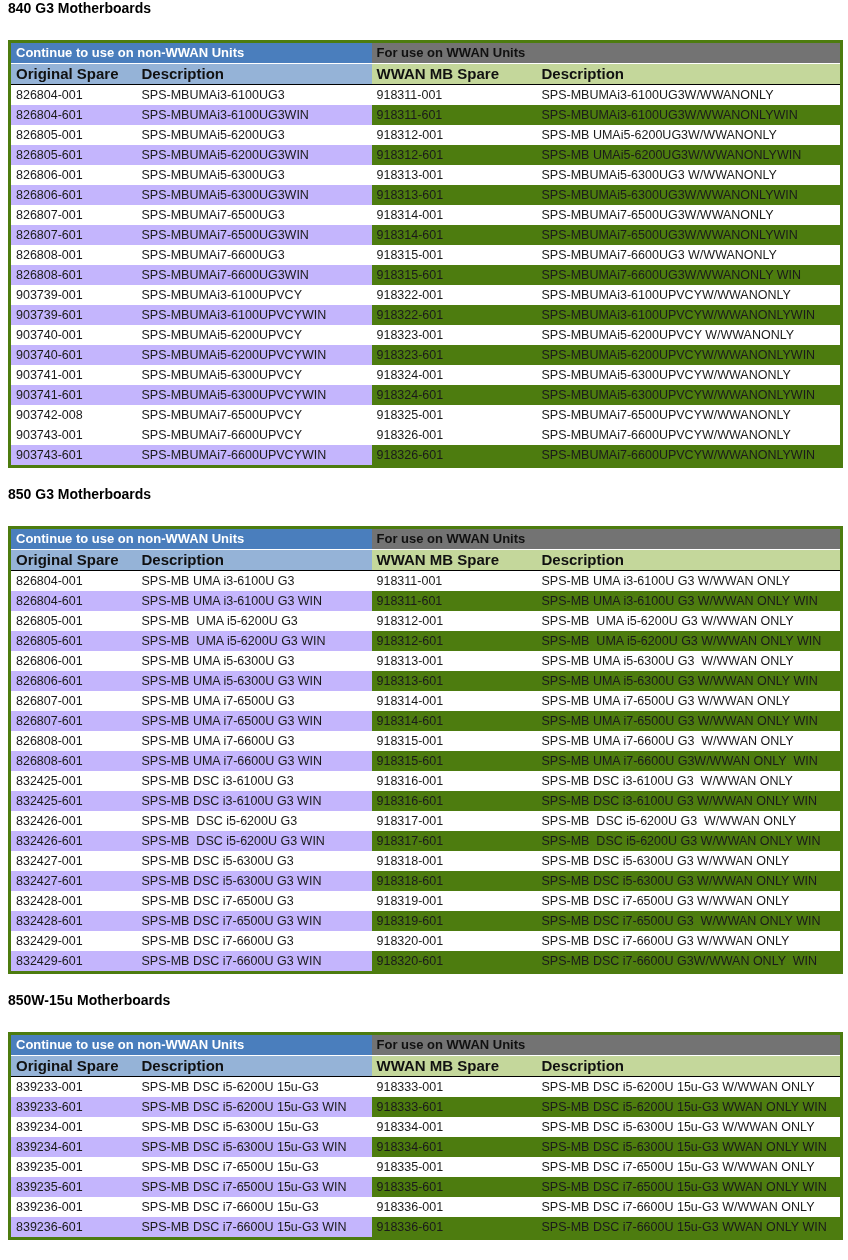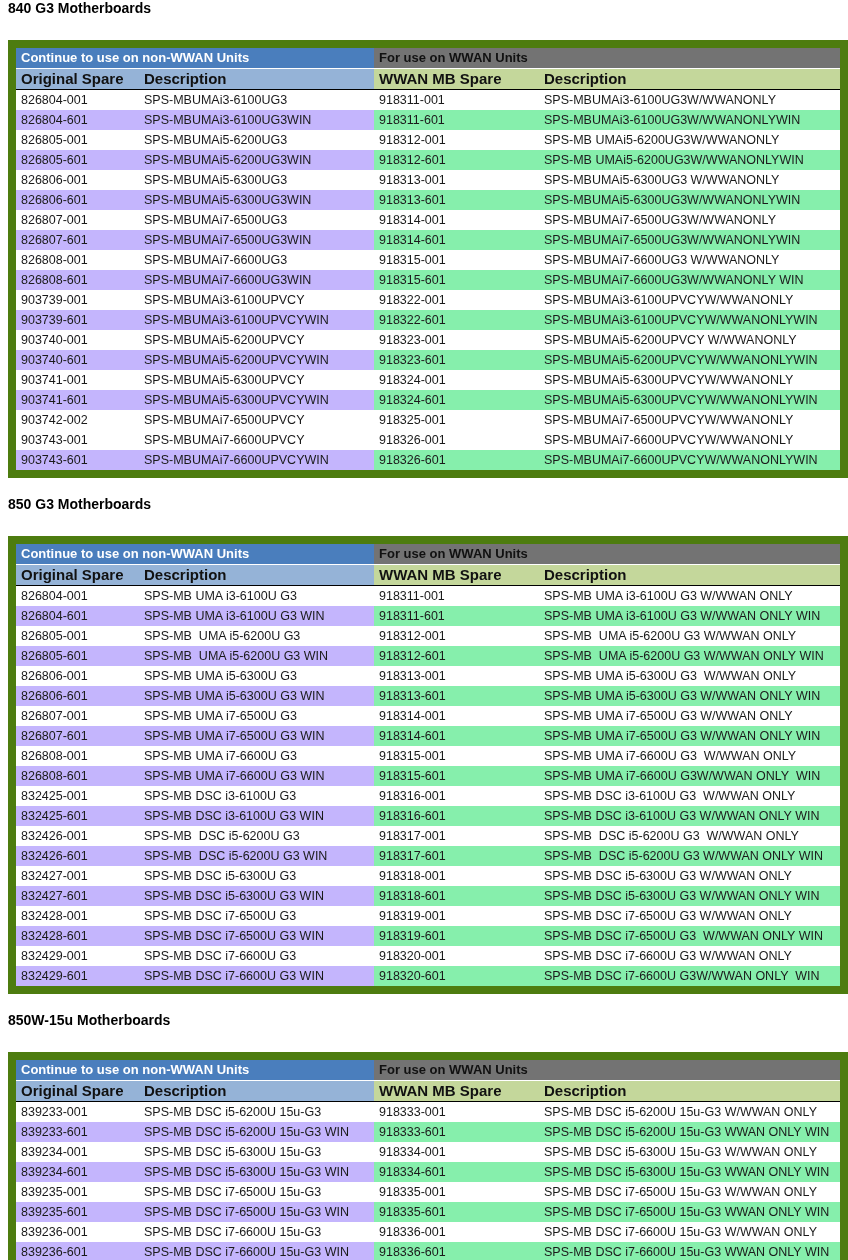--- a/index.html
+++ b/index.html
@@ -15,21 +15,21 @@
     color: #000;
     line-height: 16px;
     height: 16px;
     margin: 0 0 24px 8px;
   }
   table.parts-table {
     border-collapse: collapse;
     table-layout: fixed;
     width: 832px;
     margin: 0 0 18px 8px;
-    border: 8px solid #4d7c0f;
+    border: 3px solid #4d7c0f;
   }
   table.parts-table th, table.parts-table td {
     height: 20px;
     line-height: 20px;
     padding: 0 0 0 5px;
     text-align: left;
     overflow: hidden;
     white-space: pre;
     font-size: 12.5px;
   }
@@ -43,21 +43,21 @@
   tr.col-row th {
     font-size: 15px;
     font-weight: 700;
     border-bottom: 1px solid #000000;
     color: #111;
   }
   th.col-left  { background: #95B3D7; }
   th.col-right { background: #C4D79B; }
   tbody td { background: #ffffff; color: #1a1a1a; }
   tbody tr.shaded td.left  { background: #c4b5fd; }
-  tbody tr.shaded td.right { background: #86efac; }
+  tbody tr.shaded td.right { background: #4d7c0f; }
 </style>
 </head>
 <body>
 
 <div class="page">
 
   <h2 class="section-title">840 G3 Motherboards</h2>
   <table class="parts-table">
     <colgroup>
       <col style="width:127px">
@@ -168,21 +168,21 @@
           <td class="right">918324-001</td>
           <td class="right">SPS-MBUMAi5-6300UPVCYW/WWANONLY</td>
         </tr>
         <tr class="shaded">
           <td class="left">903741-601</td>
           <td class="left">SPS-MBUMAi5-6300UPVCYWIN</td>
           <td class="right">918324-601</td>
           <td class="right">SPS-MBUMAi5-6300UPVCYW/WWANONLYWIN</td>
         </tr>
         <tr>
-          <td class="left">903742-002</td>
+          <td class="left">903742-008</td>
           <td class="left">SPS-MBUMAi7-6500UPVCY</td>
           <td class="right">918325-001</td>
           <td class="right">SPS-MBUMAi7-6500UPVCYW/WWANONLY</td>
         </tr>
         <tr>
           <td class="left">903743-001</td>
           <td class="left">SPS-MBUMAi7-6600UPVCY</td>
           <td class="right">918326-001</td>
           <td class="right">SPS-MBUMAi7-6600UPVCYW/WWANONLY</td>
         </tr>

